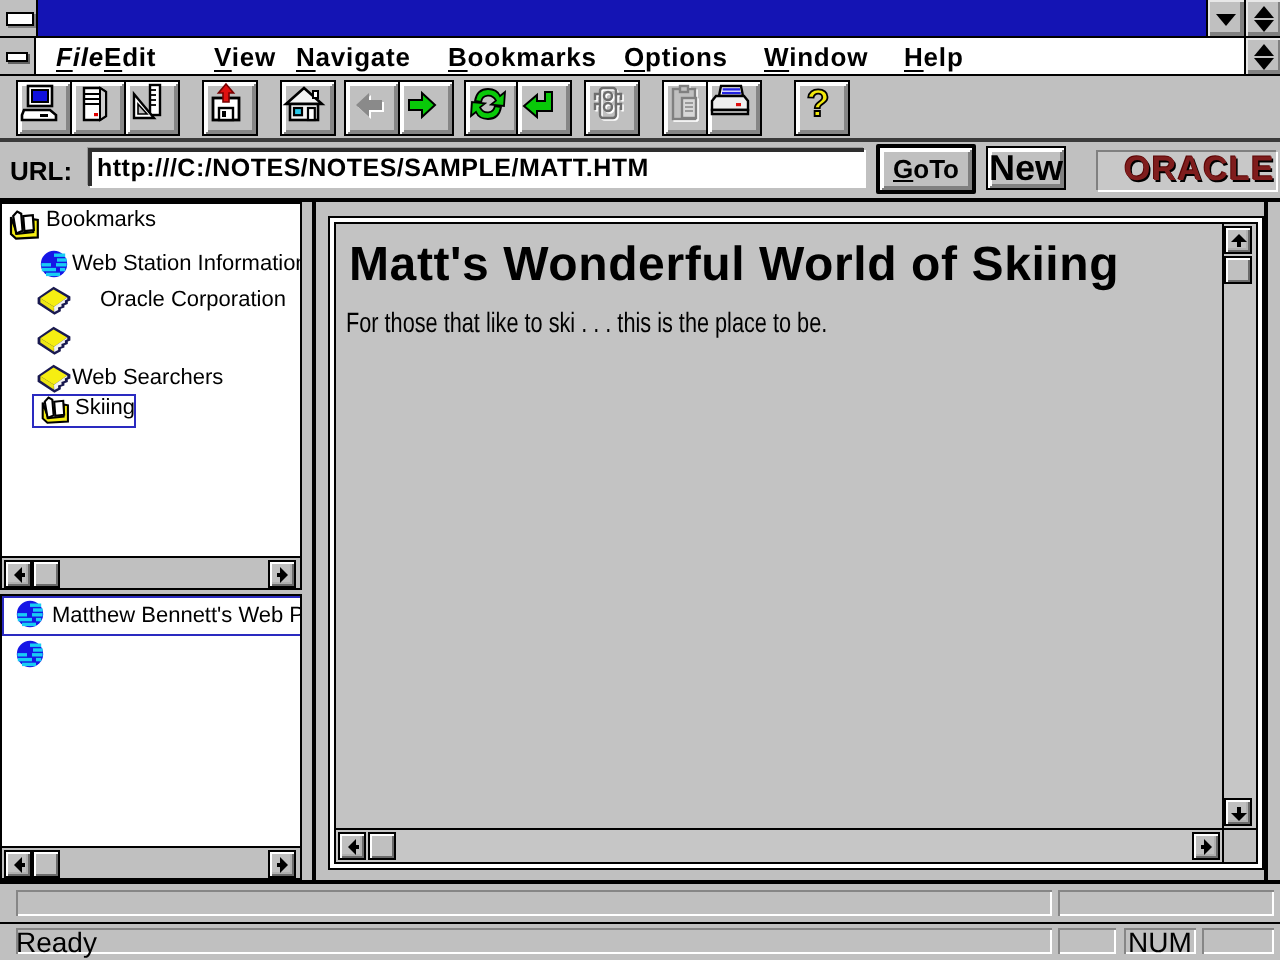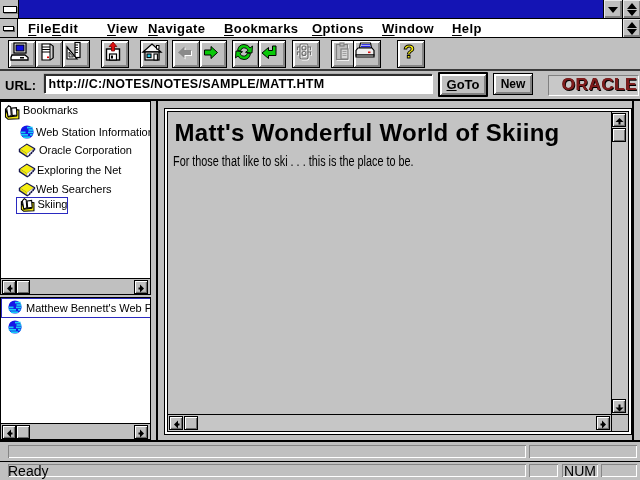--- a/index.html
+++ b/index.html
@@ -28,21 +28,21 @@
 #mdirestore{position:absolute;top:0;left:622px;width:18px;height:18px;background:#c0c0c0;border-left:1.5px solid #000;}
 
 #toolbar{top:38.5px;left:0;width:640px;height:30px;background:#c0c0c0;border-bottom:2px solid #3a3a3a;}
 .tb{position:absolute;top:1.5px;width:26px;height:26px;}
 
 #urlrow{top:70.5px;left:0;width:640px;height:29px;background:#c0c0c0;border-bottom:1.5px solid #000;}
 #urllabel{left:5px;top:7px;font-size:13px;font-weight:bold;}
 #urlfield{left:44px;top:3px;width:386px;height:17.5px;background:#fff;border-top:2px solid #2e2e2e;border-left:2px solid #2e2e2e;box-shadow:1px 1px 0 #fff, -0.5px -0.5px 0 #9a9a9a;}
 #urltext{position:absolute;left:2.5px;top:1.5px;font-size:12.5px;font-weight:bold;letter-spacing:0.25px;white-space:pre;}
 #gotobtn{left:438px;top:1.5px;width:46px;height:21px;border:2px solid #000;border-radius:1px;background:#c0c0c0;box-shadow:inset 1px 1px 0 #fff,inset -1px -1px 0 #808080,inset 2px 2px 0 #fff,inset -2px -2px 0 #808080;font-size:13px;font-weight:bold;text-align:center;line-height:21px;}
-#newbtn{left:493px;top:2.5px;width:38px;height:20px;border:1px solid #000;background:#c0c0c0;box-shadow:inset 1px 1px 0 #fff,inset -1px -1px 0 #808080,inset 2px 2px 0 #fff,inset -2px -2px 0 #808080;font-size:12px;font-weight:bold;text-align:center;line-height:21px;}
+#newbtn{left:493px;top:2.5px;width:38px;height:20px;border:1px solid #000;background:#c0c0c0;box-shadow:inset 1px 1px 0 #fff,inset -1px -1px 0 #808080,inset 2px 2px 0 #fff,inset -2px -2px 0 #808080;font-size:18px;font-weight:bold;text-align:center;line-height:21px;}
 #oraclebox{left:548px;top:4px;width:89px;height:19px;background:#c8c8c8;border-top:1px solid #808080;border-left:1px solid #808080;box-shadow:1px 1px 0 #fff;}
 #oracletext{position:absolute;left:13px;top:-1px;font-size:17px;font-weight:bold;color:#7f1d1d;letter-spacing:0.6px;text-shadow:0.8px 0.8px 0 #000,-0.4px -0.4px 0 #5a0404;}
 
 #client{top:99px;left:0;width:640px;height:343px;background:#c0c0c0;border-top:2px solid #000;border-bottom:2px solid #000;box-sizing:border-box;}
 .panelL{position:absolute;left:0;width:151px;background:#fff;border:1px solid #000;box-sizing:border-box;overflow:hidden;}
 #panelA{top:0;height:194px;}
 #panelB{top:196px;height:143px;}
 .hscroll{position:absolute;left:0;bottom:0;width:100%;height:16px;background:#c0c0c0;border-top:1.5px solid #000;box-sizing:border-box;}
 .sbtn{position:absolute;width:14px;height:14px;background:#c0c0c0;box-shadow:inset 1px 1px 0 #fff,inset -1px -1px 0 #6a6a6a, inset -2px -2px 0 #b0b0b0;border:0.5px solid #000;box-sizing:border-box;}
 .thumb{position:absolute;width:14px;height:14px;background:#c0c0c0;box-shadow:inset 1px 1px 0 #fff,inset -1px -1px 0 #6a6a6a;border:0.5px solid #000;box-sizing:border-box;}
@@ -82,21 +82,21 @@
         <div class="in"></div>
         <div class="tri-u" style="left:4px;top:3px;"></div>
         <div class="tri-d" style="left:4px;top:10px;"></div>
       </div>
   </div>
 
   <div id="menubar" class="abs">
     <div id="mdibtn">
         <div class="bar"></div>
       </div>
-    <div class="mitem" style="left:28px;"><u>F</u>ile</div>
+    <div class="mitem" style="left:28px;font-style:italic;"><u>F</u>ile</div>
     <div class="mitem" style="left:52px;"><u>E</u>dit</div>
     <div class="mitem" style="left:107px;"><u>V</u>iew</div>
     <div class="mitem" style="left:148px;"><u>N</u>avigate</div>
     <div class="mitem" style="left:224px;"><u>B</u>ookmarks</div>
     <div class="mitem" style="left:312px;"><u>O</u>ptions</div>
     <div class="mitem" style="left:382px;"><u>W</u>indow</div>
     <div class="mitem" style="left:452px;"><u>H</u>elp</div>
     <div id="mdirestore">
         <div class="in" style="position:absolute;left:0;top:0;right:0;bottom:0;box-shadow:inset 1px 1px 0 #e8e8e8,inset -2px -2px 0 #808080;"></div>
       <div class="tri-u" style="left:4px;top:3px;"></div>
@@ -225,28 +225,27 @@
         <line x1="3" y1="12.2" x2="10" y2="12.2"></line>
         </g>
       </svg></div>
       <div class="trow" style="left:35px;top:24px;">Web Station Information</div>
       <div class="ticon" style="left:17px;top:41px;"><svg width="18" height="15" viewBox="0 0 18 15">
         <path d="M0.8 5.9 L8.8 0.4 L17.2 5.2 L17.2 7.2 L15.9 7.8 L15.9 9 L14.2 9.6 L14.2 10.8 L12.4 11.4 L12.4 12.6 L9.2 14.4 L0.8 8.9 Z" fill="#191950"></path>
         <path d="M2.2 6.1 L8.8 1.8 L15.6 5.7 L9 10.4 Z" fill="#f6ee12"></path>
         <path d="M2.2 6.1 L2.2 8.2 L8.9 12.7 L9 10.4 Z" fill="#ece414"></path>
         <path d="M9 10.4 L15.6 5.7 L15.7 6.6 L14.4 7.2 L14.5 8.4 L12.7 9 L12.8 10.2 L11 10.8 L11.1 12 L9.1 13 Z" fill="#f2f2f2"></path>
       </svg></div>
-      <div class="trow" style="left:38px;top:42.3px;">Oracle Corporation</div>
+      <div class="trow" style="left:49px;top:42.3px;">Oracle Corporation</div>
       <div class="ticon" style="left:17px;top:61px;"><svg width="18" height="15" viewBox="0 0 18 15">
         <path d="M0.8 5.9 L8.8 0.4 L17.2 5.2 L17.2 7.2 L15.9 7.8 L15.9 9 L14.2 9.6 L14.2 10.8 L12.4 11.4 L12.4 12.6 L9.2 14.4 L0.8 8.9 Z" fill="#191950"></path>
         <path d="M2.2 6.1 L8.8 1.8 L15.6 5.7 L9 10.4 Z" fill="#f6ee12"></path>
         <path d="M2.2 6.1 L2.2 8.2 L8.9 12.7 L9 10.4 Z" fill="#ece414"></path>
         <path d="M9 10.4 L15.6 5.7 L15.7 6.6 L14.4 7.2 L14.5 8.4 L12.7 9 L12.8 10.2 L11 10.8 L11.1 12 L9.1 13 Z" fill="#f2f2f2"></path>
       </svg></div>
-      <div class="trow" style="left:36px;top:62px;">Exploring the Net</div>
       <div class="ticon" style="left:17px;top:80px;"><svg width="18" height="15" viewBox="0 0 18 15">
         <path d="M0.8 5.9 L8.8 0.4 L17.2 5.2 L17.2 7.2 L15.9 7.8 L15.9 9 L14.2 9.6 L14.2 10.8 L12.4 11.4 L12.4 12.6 L9.2 14.4 L0.8 8.9 Z" fill="#191950"></path>
         <path d="M2.2 6.1 L8.8 1.8 L15.6 5.7 L9 10.4 Z" fill="#f6ee12"></path>
         <path d="M2.2 6.1 L2.2 8.2 L8.9 12.7 L9 10.4 Z" fill="#ece414"></path>
         <path d="M9 10.4 L15.6 5.7 L15.7 6.6 L14.4 7.2 L14.5 8.4 L12.7 9 L12.8 10.2 L11 10.8 L11.1 12 L9.1 13 Z" fill="#f2f2f2"></path>
       </svg></div>
       <div class="trow" style="left:35px;top:80.5px;">Web Searchers</div>
       <div class="selbox" style="left:14.5px;top:94.8px;width:50px;height:15.5px;"></div>
       <div class="ticon" style="left:18px;top:95.5px;"><svg width="16" height="14" viewBox="0 0 17 15" preserveAspectRatio="none">
         <path d="M2.5 3.5 L2.5 12 L5 14.3 L15.9 13.7 L15.9 5 L13.6 4.6 L13.6 11 L5.5 11.9 Z" fill="#f6ee12" stroke="#000" stroke-width="1.1"></path>

